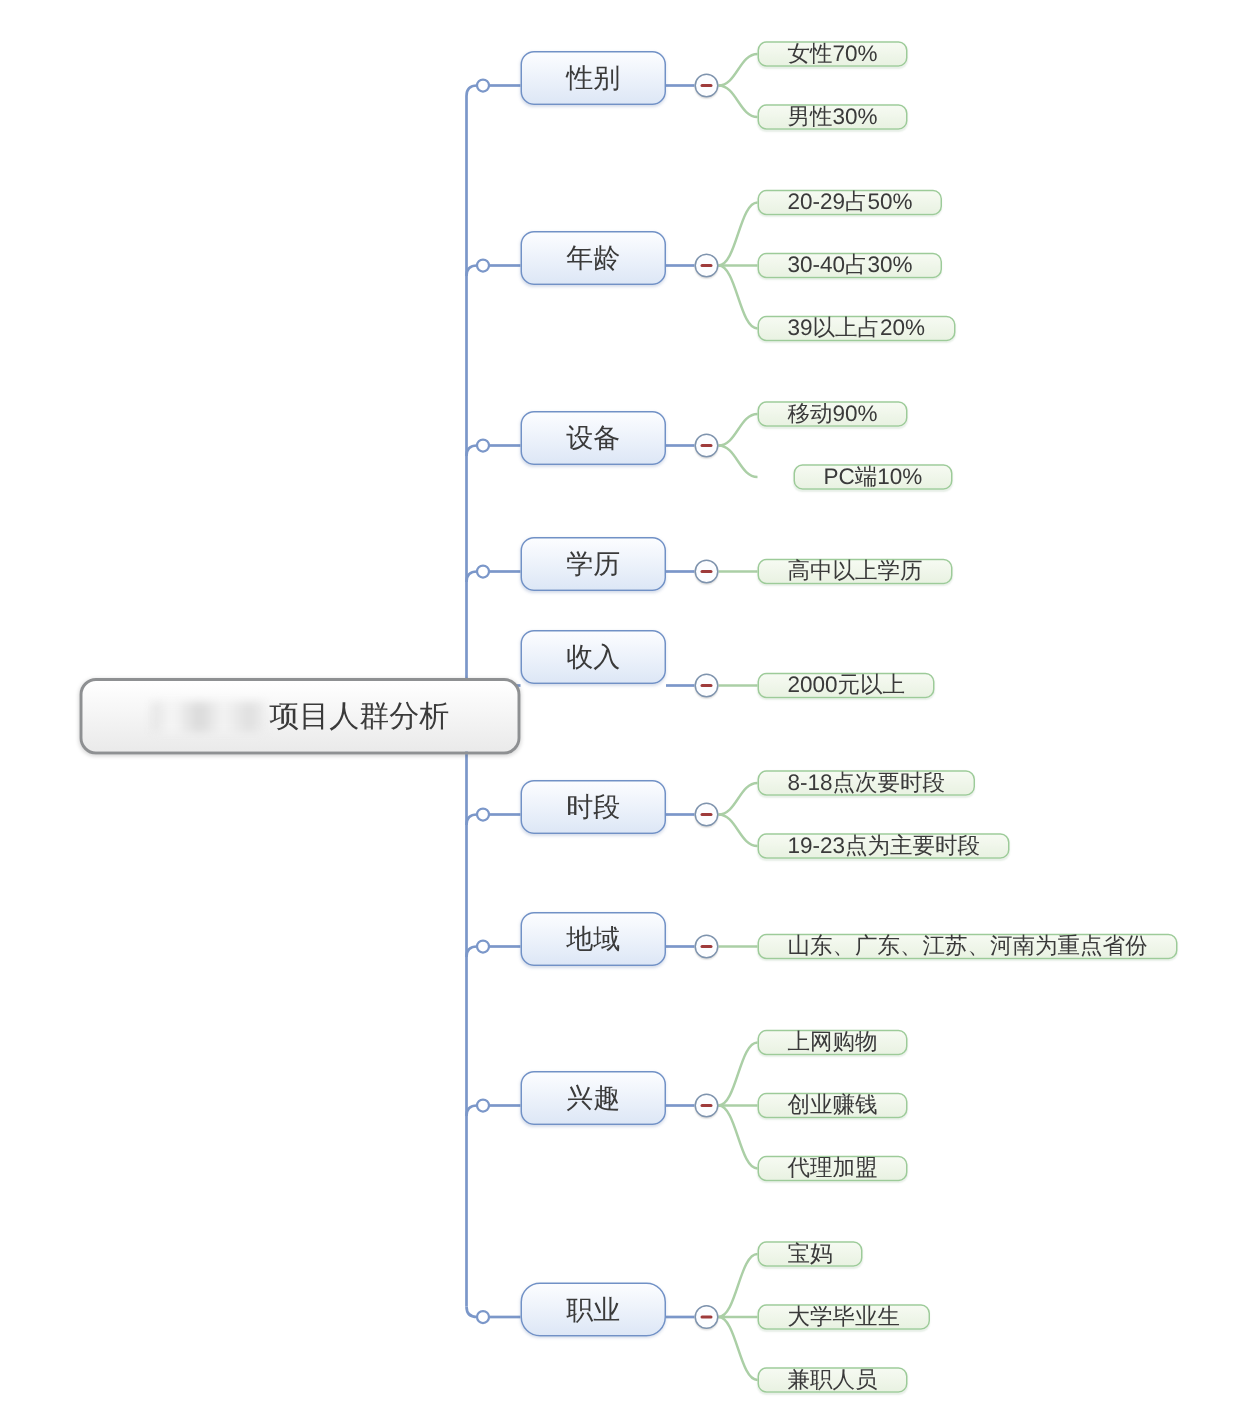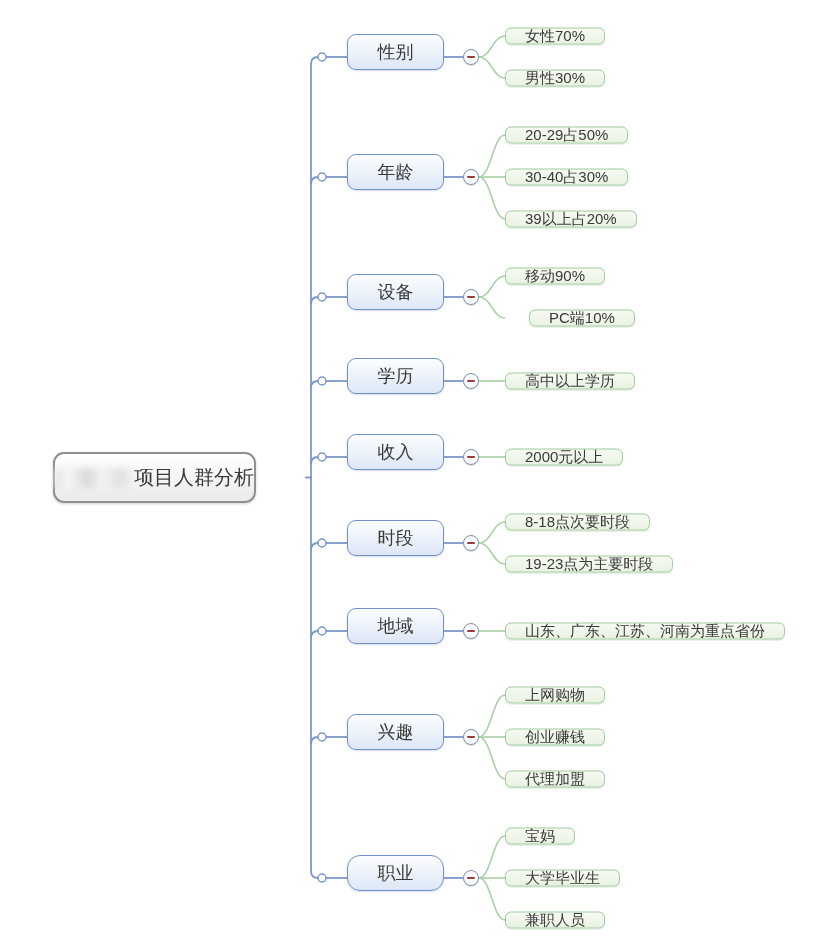--- a/index.html
+++ b/index.html
@@ -1,21 +1,21 @@
 <!DOCTYPE html>
 <html style="--branch-border: #7191c6; --branch-top: #fcfdff; --branch-bottom: #dde7f6; --leaf-border: #9dcb99; --leaf-top: #f6faf2; --leaf-bottom: #e9f2e2; --root-border: #8e9092; --root-top: #ffffff; --root-bottom: #eaeaea; --minus: #9e3b3b; --text: #3a3a3a;"><head>
 <meta charset="utf-8">
 <style>
   * { margin:0; padding:0; box-sizing:border-box; }
   html,body { background:#ffffff; font-family:"Liberation Sans","DejaVu Sans",sans-serif; }
   #canvas { position:relative; width:822px; height:944px; background:#fff; overflow:hidden; }
   #connectors { position:absolute; left:0; top:0; width:822px; height:944px; }
   .node { position:absolute; display:flex; align-items:center; justify-content:center;
           color:var(--text,#3a3a3a); white-space:nowrap; }
-  .root-node { left:53px; top:452px; width:203px; height:51px;
+  .root-node { left:53px; top:452px; width:294px; height:51px;
           border:2px solid var(--root-border,#8e9092); border-radius:11px;
           background:linear-gradient(to bottom, var(--root-top,#ffffff), var(--root-bottom,#eaeaea));
           font-size:20px; box-shadow:0 1px 3px rgba(0,0,0,.18); cursor:pointer; }
   .redact { display:inline-block; width:76px; height:20px; margin-right:3px; border-radius:2px;
           background:linear-gradient(90deg,#e3e3e3 0%,#f7f7f7 18%,#d9d9d9 42%,#f4f4f4 63%,#dfdfdf 86%,#eeeeee 100%);
           filter:blur(3px); }
   .branch-node { width:97px; height:36px;
           border:1.5px solid var(--branch-border,#7191c6); border-radius:9px;
           background:linear-gradient(to bottom, var(--branch-top,#fcfdff), var(--branch-bottom,#dde7f6));
           font-size:18px; box-shadow:0 1px 2px rgba(90,120,170,.25); cursor:pointer;text-align:center; }
@@ -116,21 +116,21 @@
       <div class="node branch-node" style="left: 347px; top: 274px;">设备</div>
       <div class="collapse-btn" style="left: 463px; top: 289px;">
         <span class="minus-bar"></span>
       </div>
       <div class="node leaf-node" style="left: 505px; top: 381px;">高中以上学历</div>
       <div class="node branch-node" style="left: 347px; top: 358px;">学历</div>
       <div class="collapse-btn" style="left: 463px; top: 373px;">
         <span class="minus-bar"></span>
       </div>
       <div class="node leaf-node" style="left: 505px; top: 457px;">2000元以上</div>
-      <div class="node branch-node" style="left: 347px; top: 434px;">收入</div>
+      <div class="node branch-node" style="left: 347px; top: 420px;">收入</div>
       <div class="collapse-btn" style="left: 463px; top: 449px;">
         <span class="minus-bar"></span>
       </div>
       <div class="node leaf-node" style="left: 505px; top: 522px;">8-18点次要时段</div>
       <div class="node leaf-node" style="left: 505px; top: 564px; text-align: center;">19-23点为主要时段</div>
       <div class="node branch-node" style="left: 347px; top: 520px;">时段</div>
       <div class="collapse-btn" style="left: 463px; top: 535px;">
         <span class="minus-bar"></span>
       </div>
       <div class="node leaf-node" style="left: 505px; top: 631px;">山东、广东、江苏、河南为重点省份</div>

